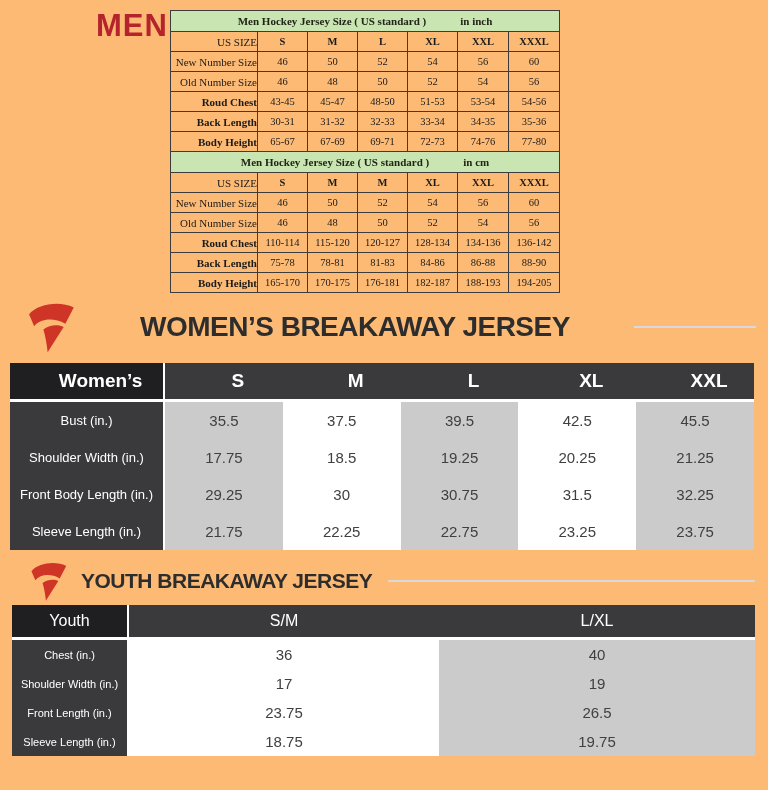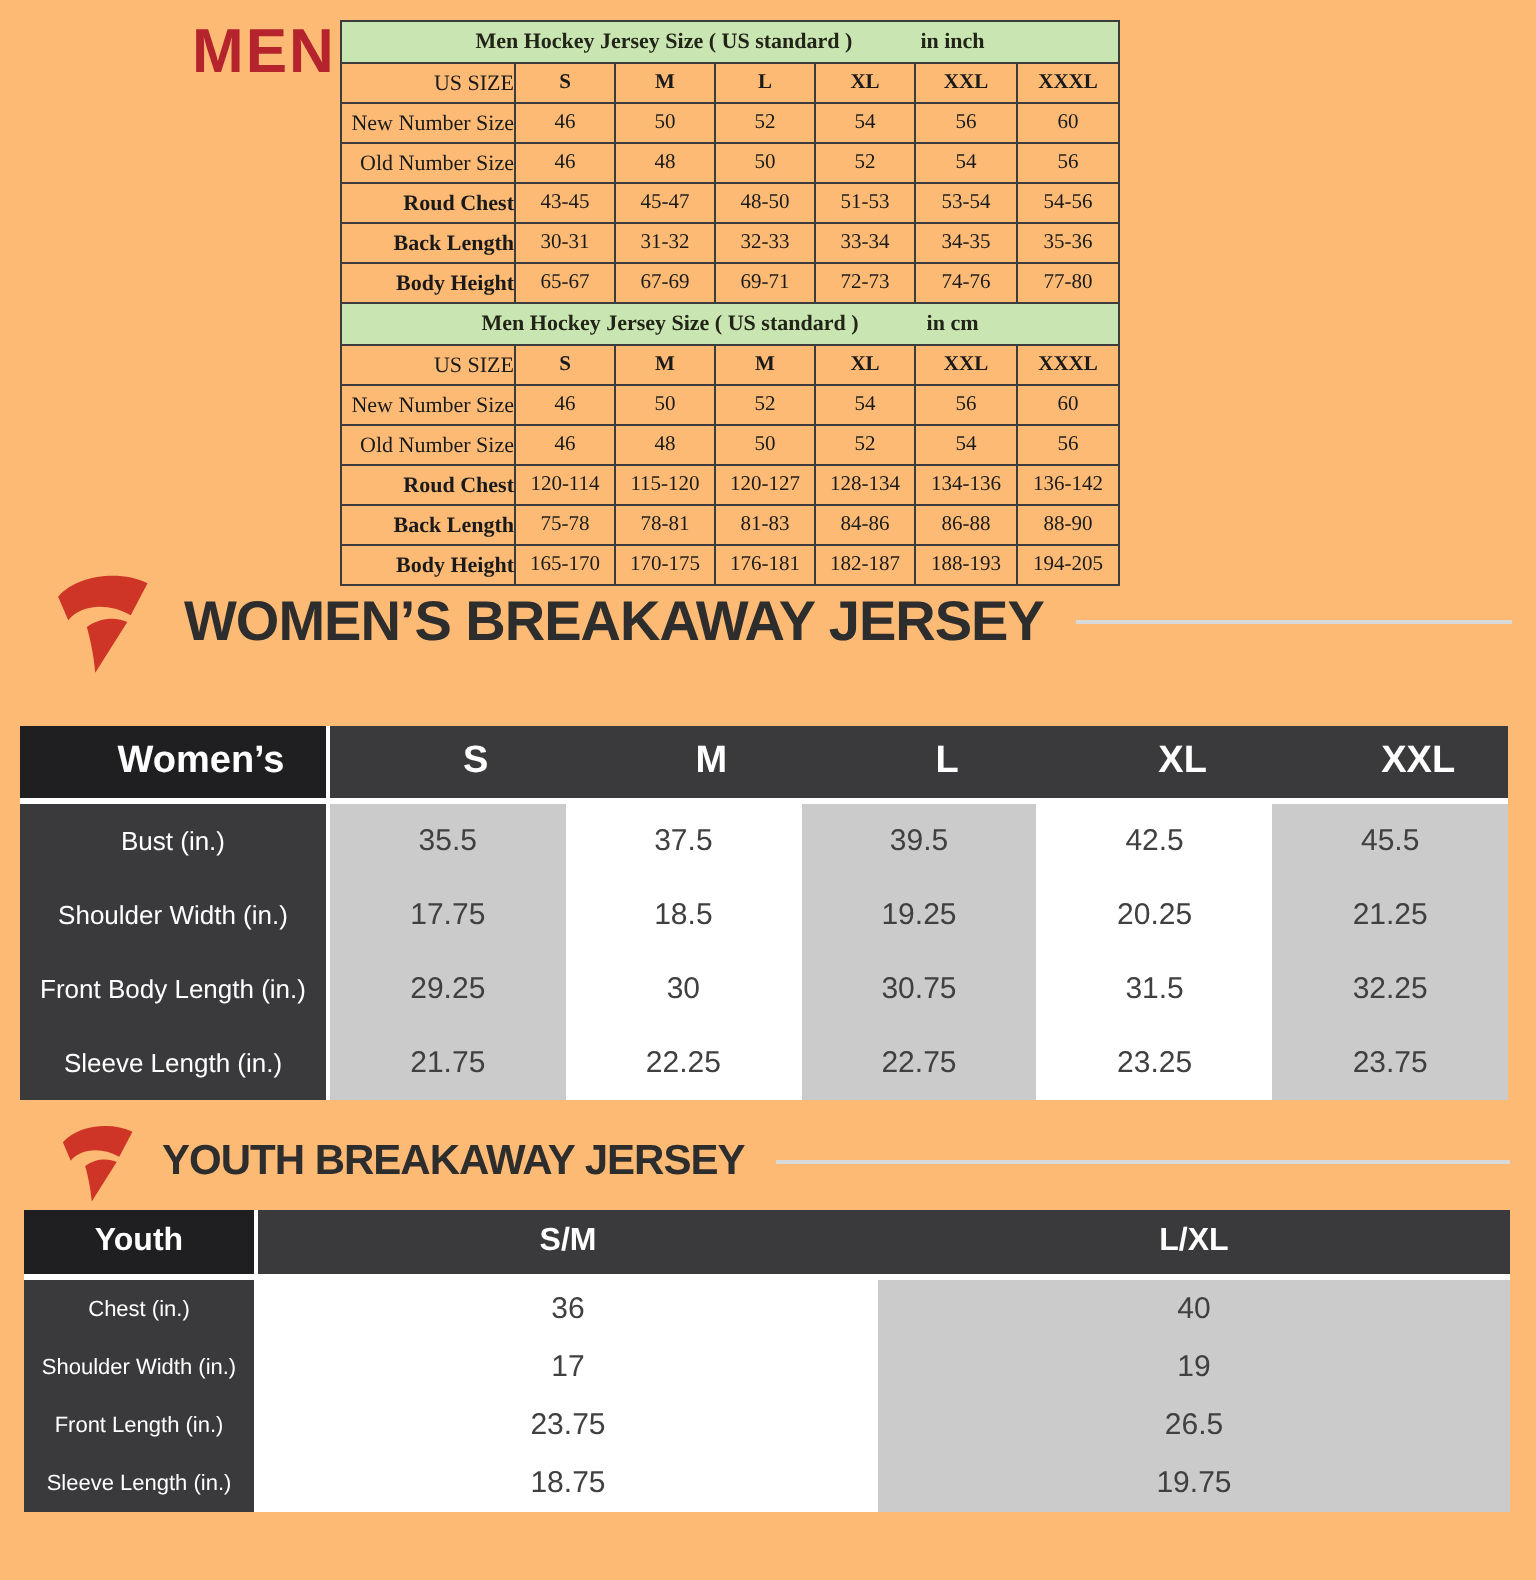--- a/index.html
+++ b/index.html
@@ -64,21 +64,21 @@
     font-size: 10.5px;
     text-align: center;
   }
 
   
   .brand-header {
     position: absolute;
     display: flex;
     align-items: center;
   }
-  #women-header { left: 24px; top: 282px; width: 732px; height: 58px; }
+  #women-header { left: 24px; top: 298px; width: 732px; height: 58px; gap: 48px; }
   #youth-header { left: 28px; top: 558px; width: 727px; height: 46px; }
   .brand-title {
     font-weight: bold;
     color: #2d2d2d;
     letter-spacing: -0.5px;
     white-space: nowrap;
   }
   #women-header .brand-title { font-size: 28px; margin-left: 14px; }
   #youth-header .brand-title { font-size: 21px; margin-left: 12px; }
   .brand-rule {
@@ -123,21 +123,21 @@
     background: #3a3a3c; color: #ffffff;
     border-right: 2px solid #ffffff;
   }
   .dk-val { background: #ffffff; color: #404040; }
   .dk-val.gray { background: #cbcbcb; }
 
   #women-table .dk-corner, #women-table .dk-size { font-size: 19px; font-weight: bold; padding-left: 28px; }
   #women-table .dk-label { font-size: 13px; }
   #women-table .dk-val { font-size: 15px; }
 
-  #youth-table .dk-corner, #youth-table .dk-size { font-size: 16px; font-weight: bold; }
+  #youth-table .dk-corner, #youth-table .dk-size { font-size: 16px; font-weight: normal; }
   #youth-table .dk-label { font-size: 11px; }
   #youth-table .dk-val { font-size: 15px; }
 </style>
 </head>
 <body>
 
 <div class="page">
 
   <div class="men-title">MEN</div>
   <table id="men-table">
@@ -233,21 +233,21 @@
           <td class="m-label">Old Number Size</td>
           <td class="m-val">46</td>
           <td class="m-val">48</td>
           <td class="m-val">50</td>
           <td class="m-val">52</td>
           <td class="m-val">54</td>
           <td class="m-val">56</td>
         </tr>
         <tr>
           <td class="m-label bold">Roud Chest</td>
-          <td class="m-val">120-114</td>
+          <td class="m-val">110-114</td>
           <td class="m-val">115-120</td>
           <td class="m-val">120-127</td>
           <td class="m-val">128-134</td>
           <td class="m-val">134-136</td>
           <td class="m-val">136-142</td>
         </tr>
         <tr>
           <td class="m-label bold">Back Length</td>
           <td class="m-val">75-78</td>
           <td class="m-val">78-81</td>

